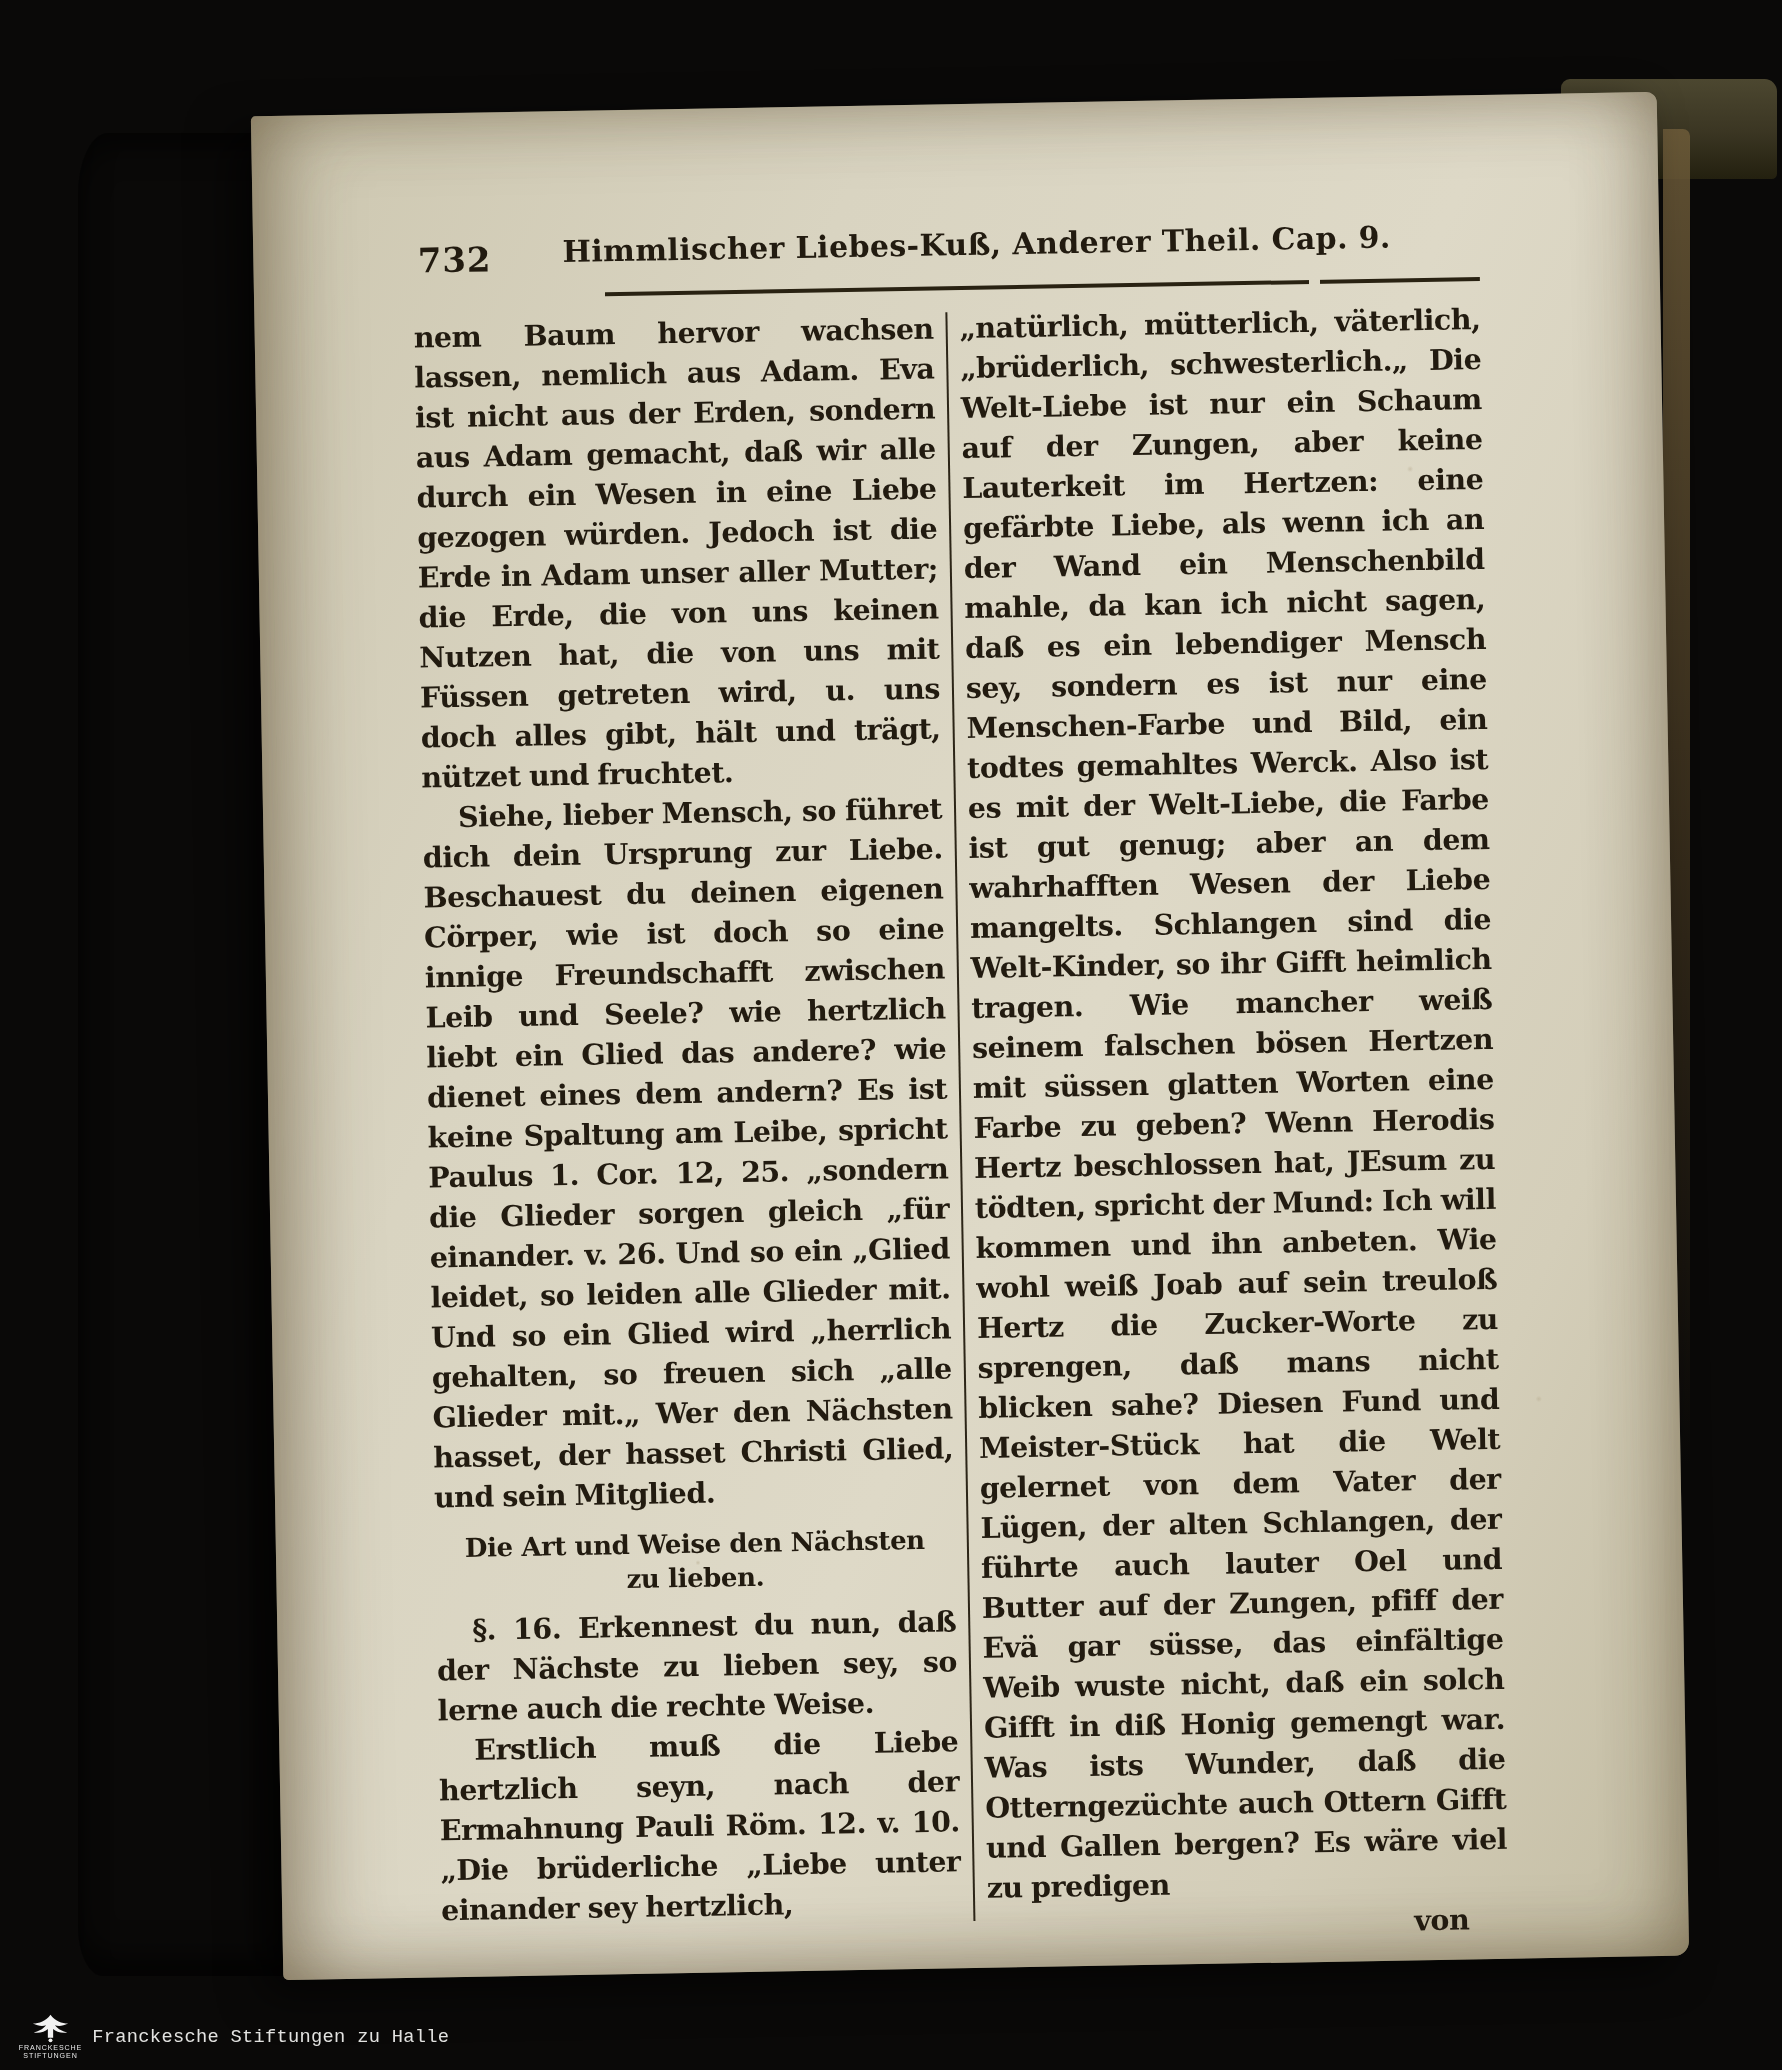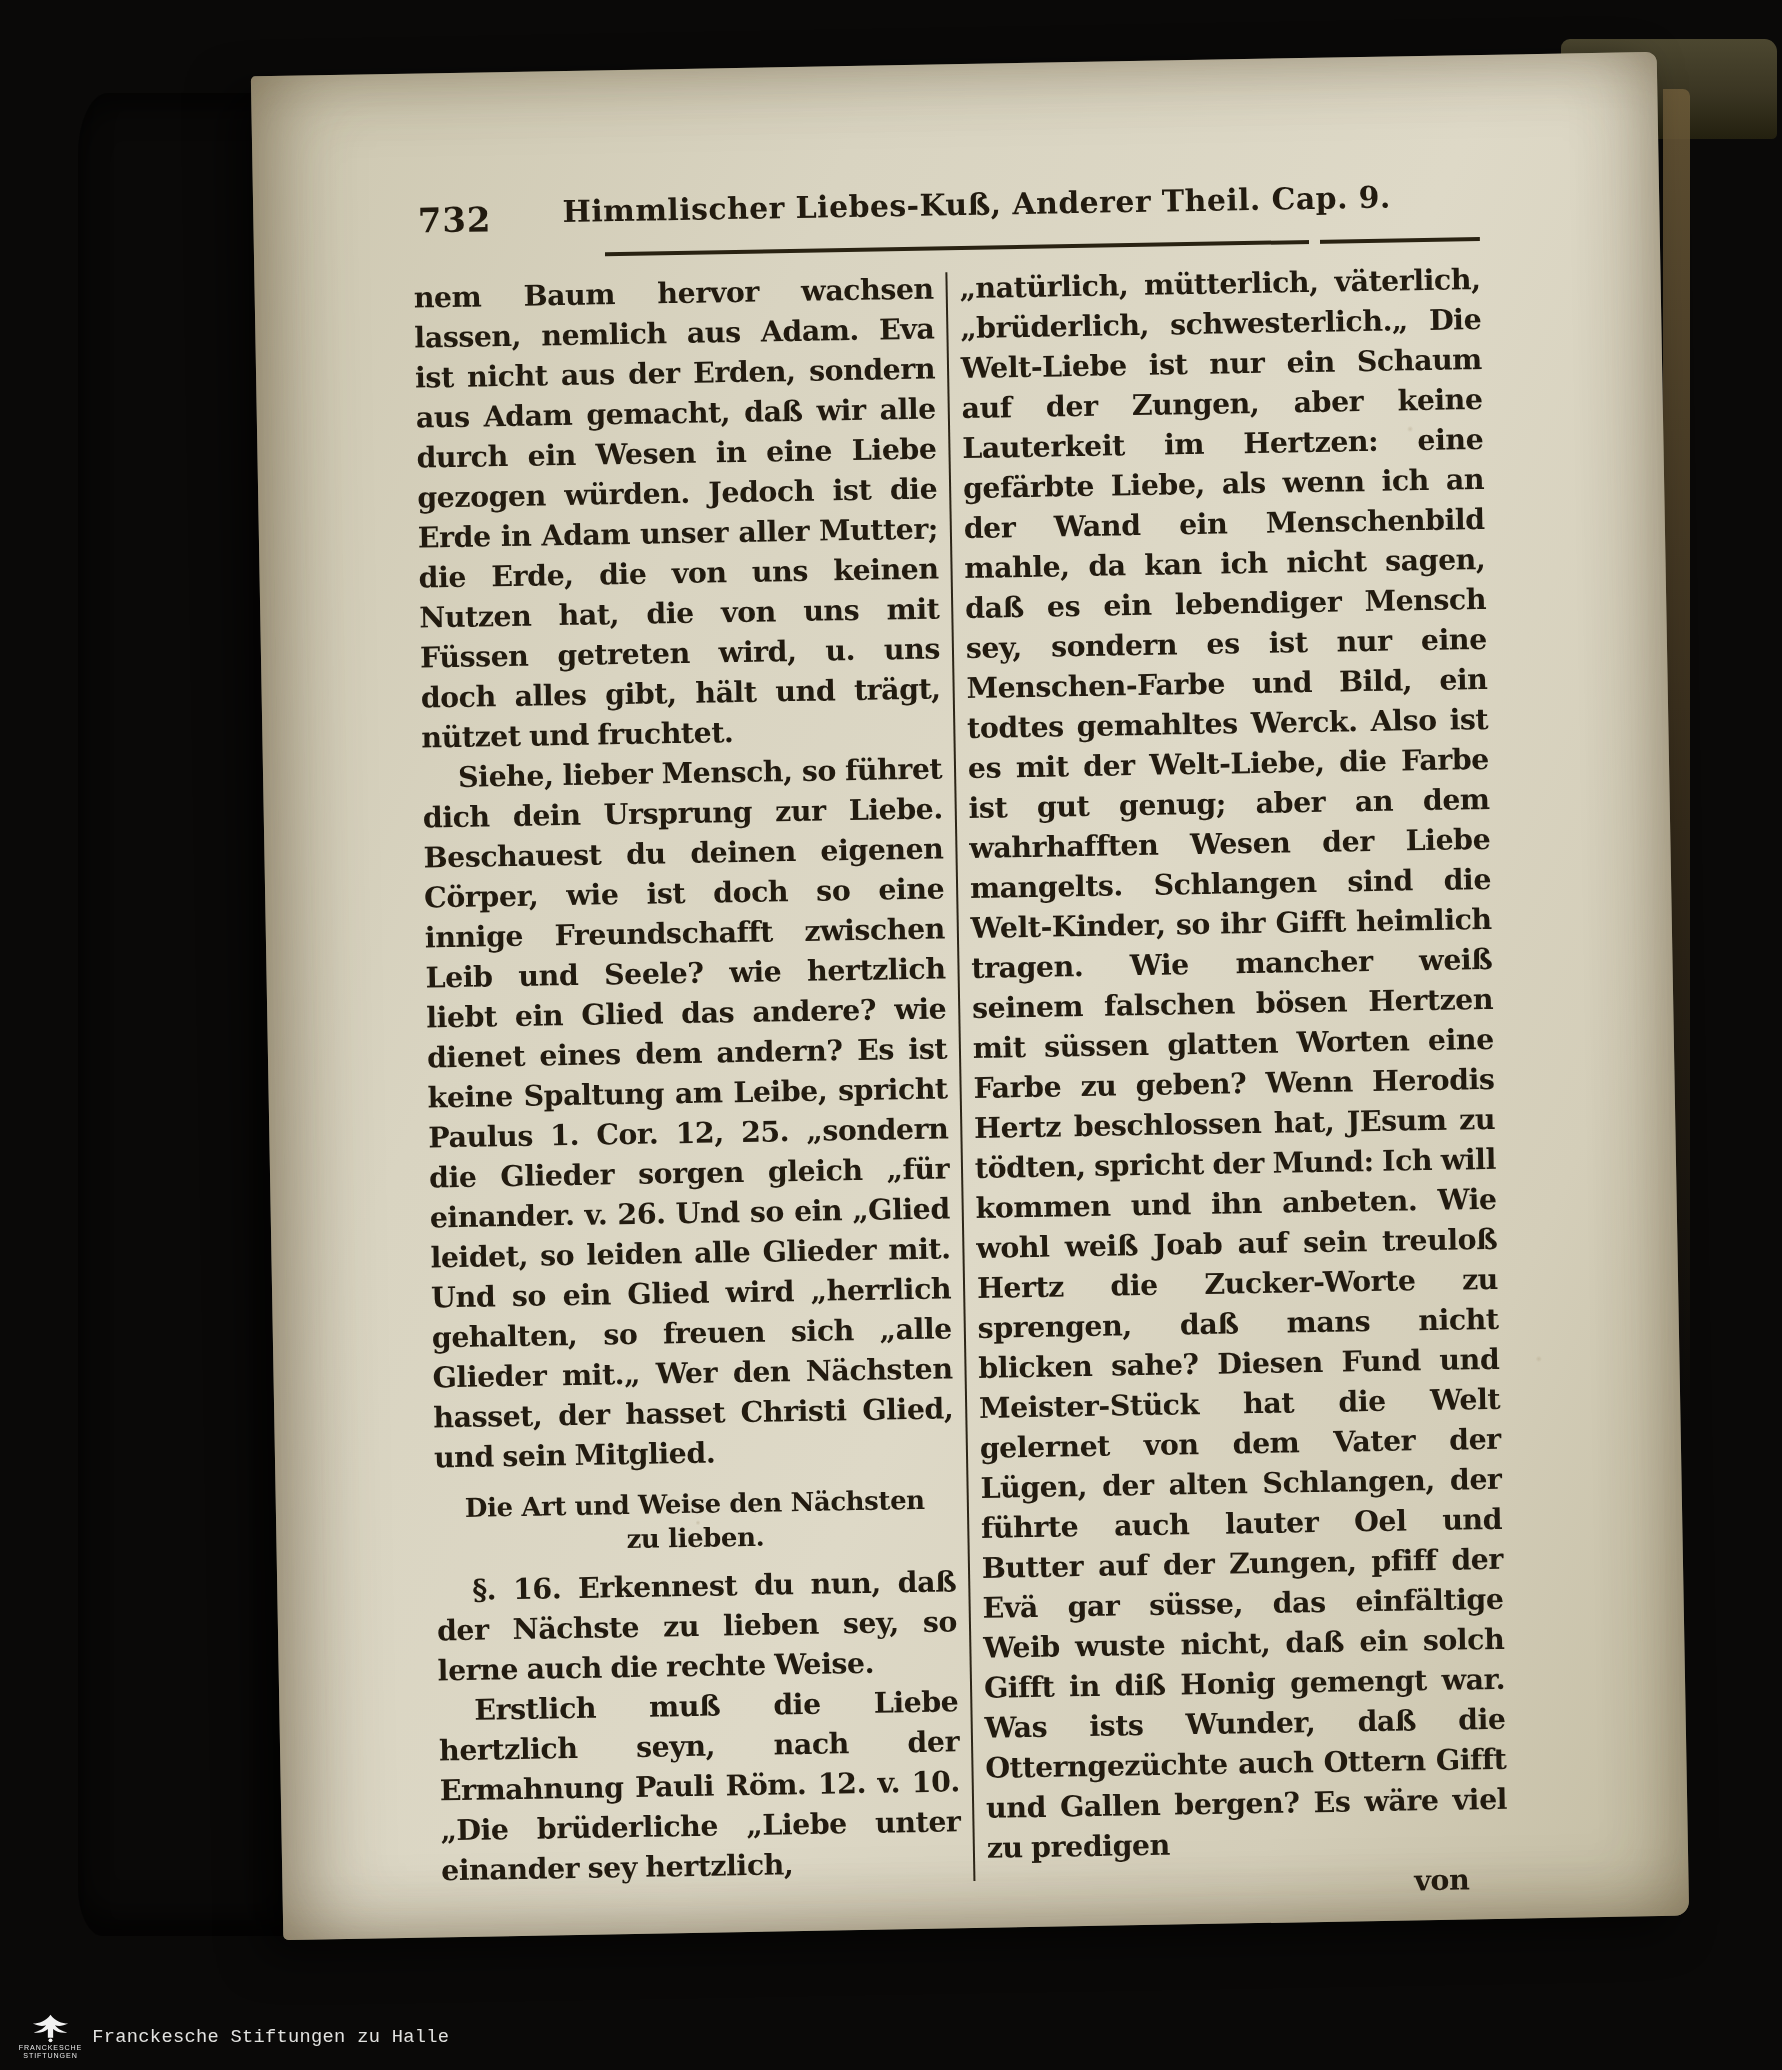--- a/index.html
+++ b/index.html
@@ -1,20 +1,20 @@
 <!DOCTYPE html>
 <html style="font-size:14.3px"><head>
 <meta charset="utf-8">
 <style>
   * { margin:0; padding:0; box-sizing:border-box; }
   html,body { background:#0a0908; }
   body { width:1782px; height:2071px; position:relative; overflow:hidden;
          font-family:"DejaVu Serif", serif; }
 
-  .photo { position:absolute; inset:0; }
+  .photo { position:absolute; inset:0;margin-top:40px; }
 
   
   .page-edges {
     position:absolute; left:78px; top:93px; width:207px; height:1843px; z-index:1;
     border-radius:30px 0 0 25px / 62px 0 0 49px;
     background:
       repeating-linear-gradient(90deg,
         rgba(30,20,8,.45) 0px, rgba(30,20,8,0) 2.7px,
         rgba(255,244,214,.22) 3.6px, rgba(30,20,8,0) 6.2px),
       linear-gradient(90deg, #170f06 0%, #332512 9%, #5240255 22%,

